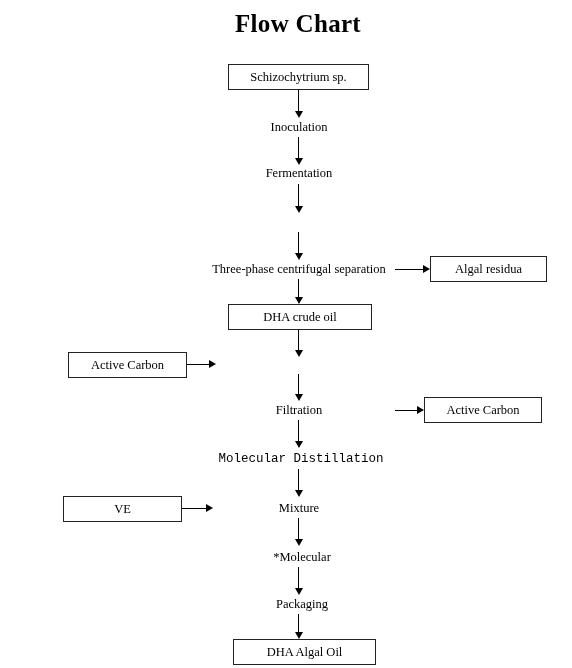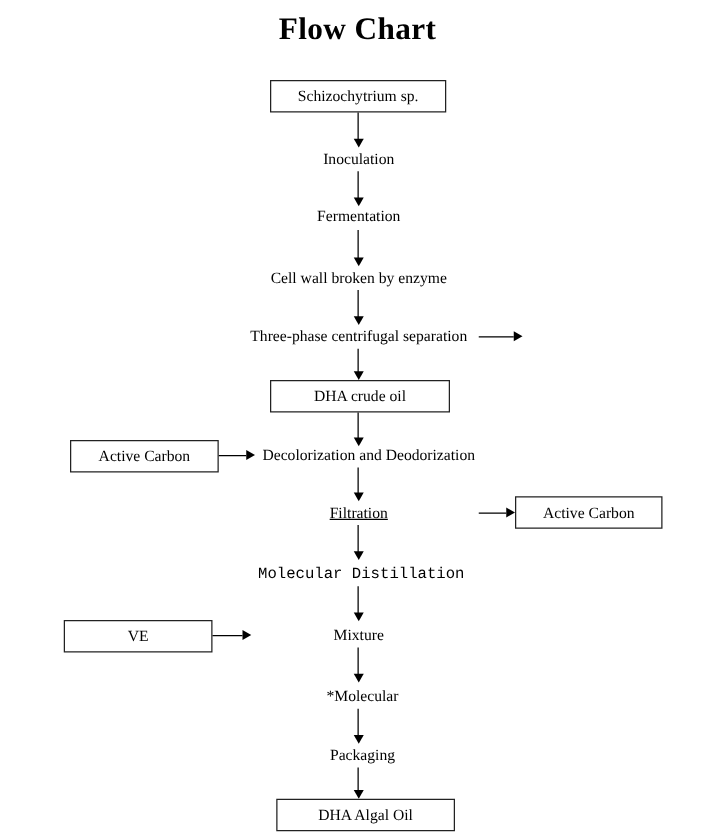--- a/index.html
+++ b/index.html
@@ -11,21 +11,21 @@
     width: 572px;
     height: 668px;
     position: relative;
     overflow: hidden;
     font-family: "Liberation Serif", "DejaVu Serif", serif;
     color: #000000;
   }
 
   #chart-root {
     position: absolute;
-    left: 0; top: 0;
+    left: 12px; top: 0;
     width: 456px;
     height: 668px;
   }
 
   .title {
     position: absolute;
     left: 0;
     top: 10px;
     width: 572px;
     text-align: center;
@@ -108,58 +108,55 @@
   <div class="vline" style="left:286px; top:137px; height:23px;"></div>
   <div class="arrow-down" style="left:283px; top:158px;"></div>
 
   <div class="node text" style="left:287px; top:167px;">
     <span>Fermentation</span>
   </div>
 
   <div class="vline" style="left:286px; top:184px; height:24px;"></div>
   <div class="arrow-down" style="left:283px; top:206px;"></div>
 
-  <div class="node text" style="left:287px; top:216px;">
-    <span>Cell wall broken by enzyme</span>
-  </div>
 
   <div class="vline" style="left:286px; top:232px; height:23px;"></div>
   <div class="arrow-down" style="left:283px; top:253px;"></div>
 
   <div class="node text" style="left:287px; top:263px;">
     <span>Three-phase centrifugal separation</span>
   </div>
 
   <div class="hline" style="left:383px; top:269px; width:28px;"></div>
   <div class="arrow-right" style="left:411px; top:265px;"></div>
+  <div class="node box" style="left:418px; top:256px; width:117px;">
+    <span>Algal residua</span>
+  </div>
 
   <div class="vline" style="left:286px; top:279px; height:20px;"></div>
   <div class="arrow-down" style="left:283px; top:297px;"></div>
 
   <div class="node box" style="left:216px; top:304px; width:144px;">
     <span>DHA crude oil</span>
   </div>
 
   <div class="vline" style="left:286px; top:330px; height:22px;"></div>
   <div class="arrow-down" style="left:283px; top:350px;"></div>
 
-  <div class="node text" style="left:295px; top:358px;">
-    <span>Decolorization and Deodorization</span>
-  </div>
 
   <div class="node box" style="left:56px; top:352px; width:119px;">
     <span>Active Carbon</span>
   </div>
   <div class="hline" style="left:175px; top:364px; width:22px;"></div>
   <div class="arrow-right" style="left:197px; top:360px;"></div>
 
   <div class="vline" style="left:286px; top:374px; height:22px;"></div>
   <div class="arrow-down" style="left:283px; top:394px;"></div>
 
-  <div class="node text" style="left:287px; top:404px;text-decoration:underline;">
+  <div class="node text" style="left:287px; top:404px;">
     <span>Filtration</span>
   </div>
 
   <div class="hline" style="left:383px; top:410px; width:22px;"></div>
   <div class="arrow-right" style="left:405px; top:406px;"></div>
   <div class="node box" style="left:412px; top:397px; width:118px;">
     <span>Active Carbon</span>
   </div>
 
   <div class="vline" style="left:286px; top:420px; height:23px;"></div>

